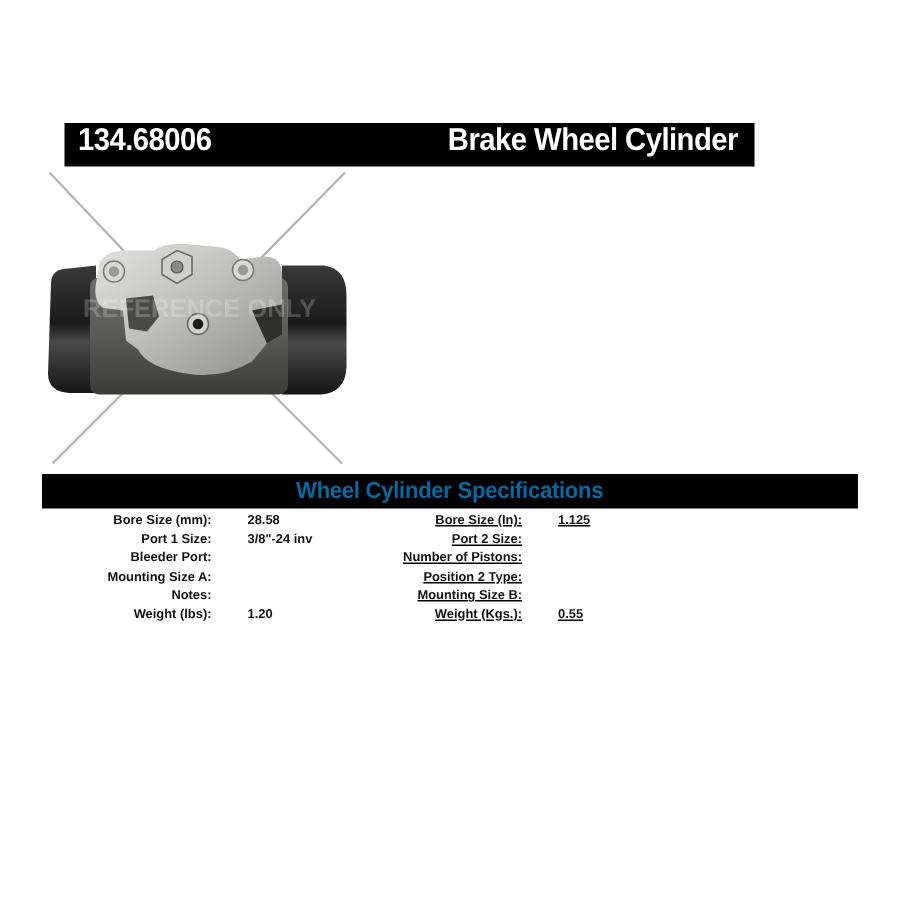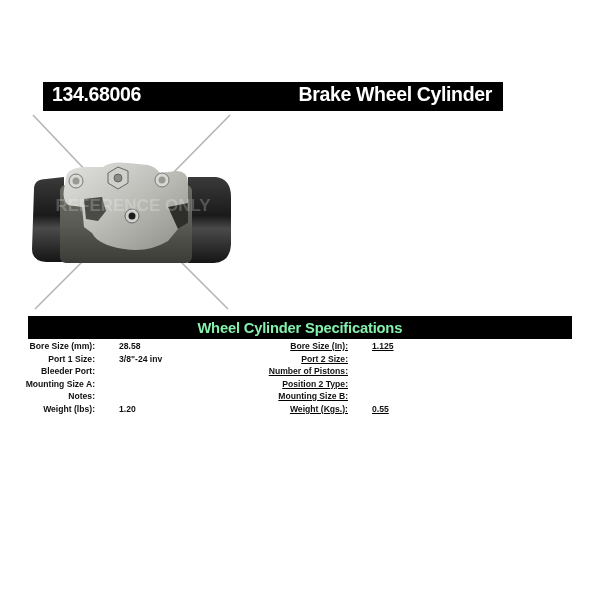--- a/index.html
+++ b/index.html
@@ -46,21 +46,21 @@
   }
   .product-area svg { display: block; }
 
   .spec-bar {
     position: absolute;
     left: 28px;
     top: 316px;
     width: 544px;
     height: 23px;
     background: #000000;
-    color: #86efac;
+    color: #0369a1;
     display: flex;
     align-items: center;
     justify-content: center;
   }
   .spec-bar .spec-title {
     font-weight: bold;
     font-size: 15.5px;
     letter-spacing: -0.2px;
     transform: scaleX(0.95);
   }
@@ -68,21 +68,21 @@
   .spec-table {
     position: absolute;
     top: 340px;
     left: 0;
     width: 600px;
   }
   .spec-col {
     position: absolute;
     top: 0;
   }
-  .spec-col.left { left: 0; }
+  .spec-col.left { left: 0; padding-left: 46px; }
   .spec-col.right { left: 253px; text-decoration: underline; }
   .spec-row {
     display: flex;
     height: 12.5px;
     line-height: 12.5px;
     font-size: 8.6px;
     font-weight: bold;
     color: #111111;
     white-space: nowrap;
   }

